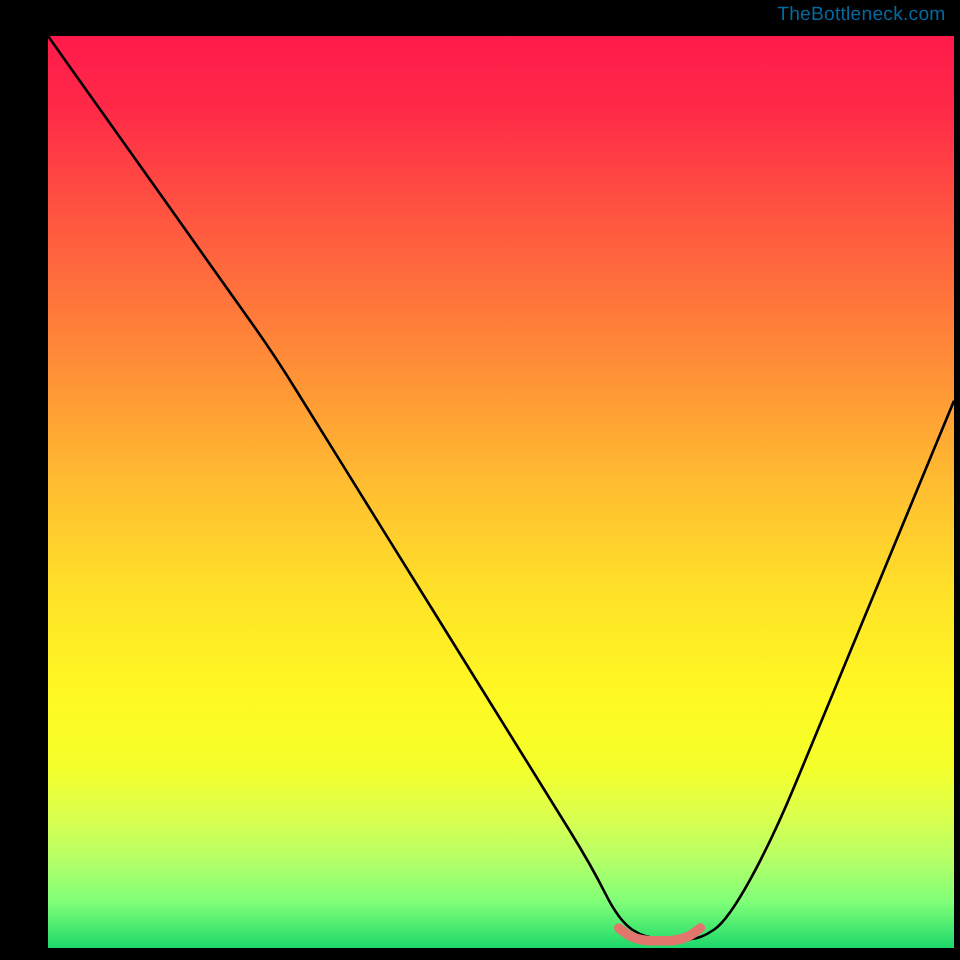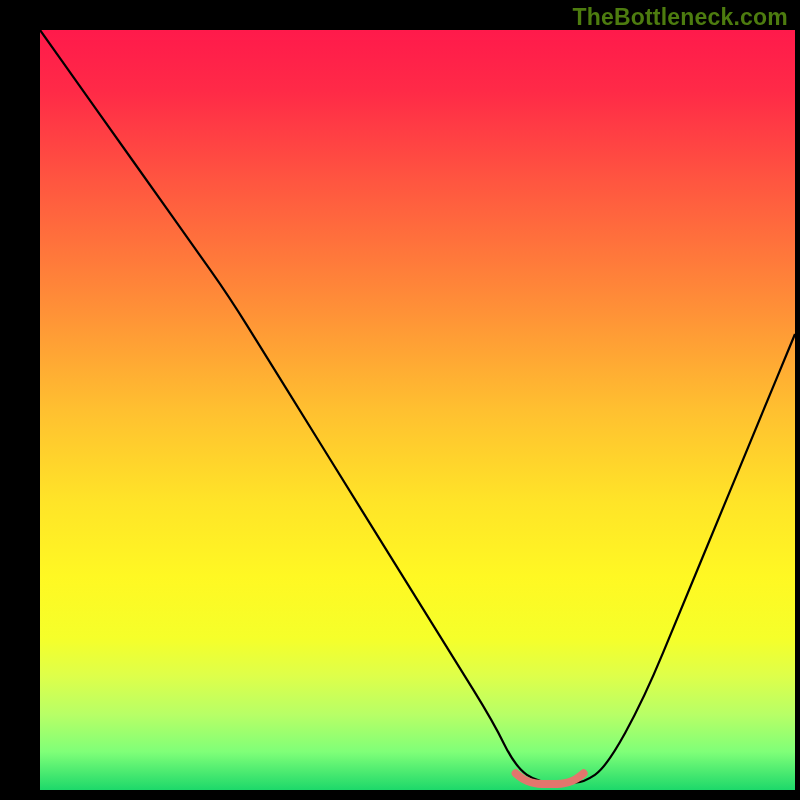--- a/index.html
+++ b/index.html
@@ -14,23 +14,23 @@
   .frame {
     position: relative;
     width: 800px;
     height: 800px;
     background: #000;
   }
   .watermark {
     position: absolute;
     top: 4px;
     right: 12px;
-    color: #4d7c0f;
-    font-size: 23px;
-    font-weight: 700;
+    color: #0369a1;
+    font-size: 16px;
+    font-weight: 400;
     letter-spacing: 0.2px;
     z-index: 50;
   }
   .plot-area {
     position: absolute;
     left: 40px;
     top: 30px;
     width: 755px;
     height: 760px;
   }

